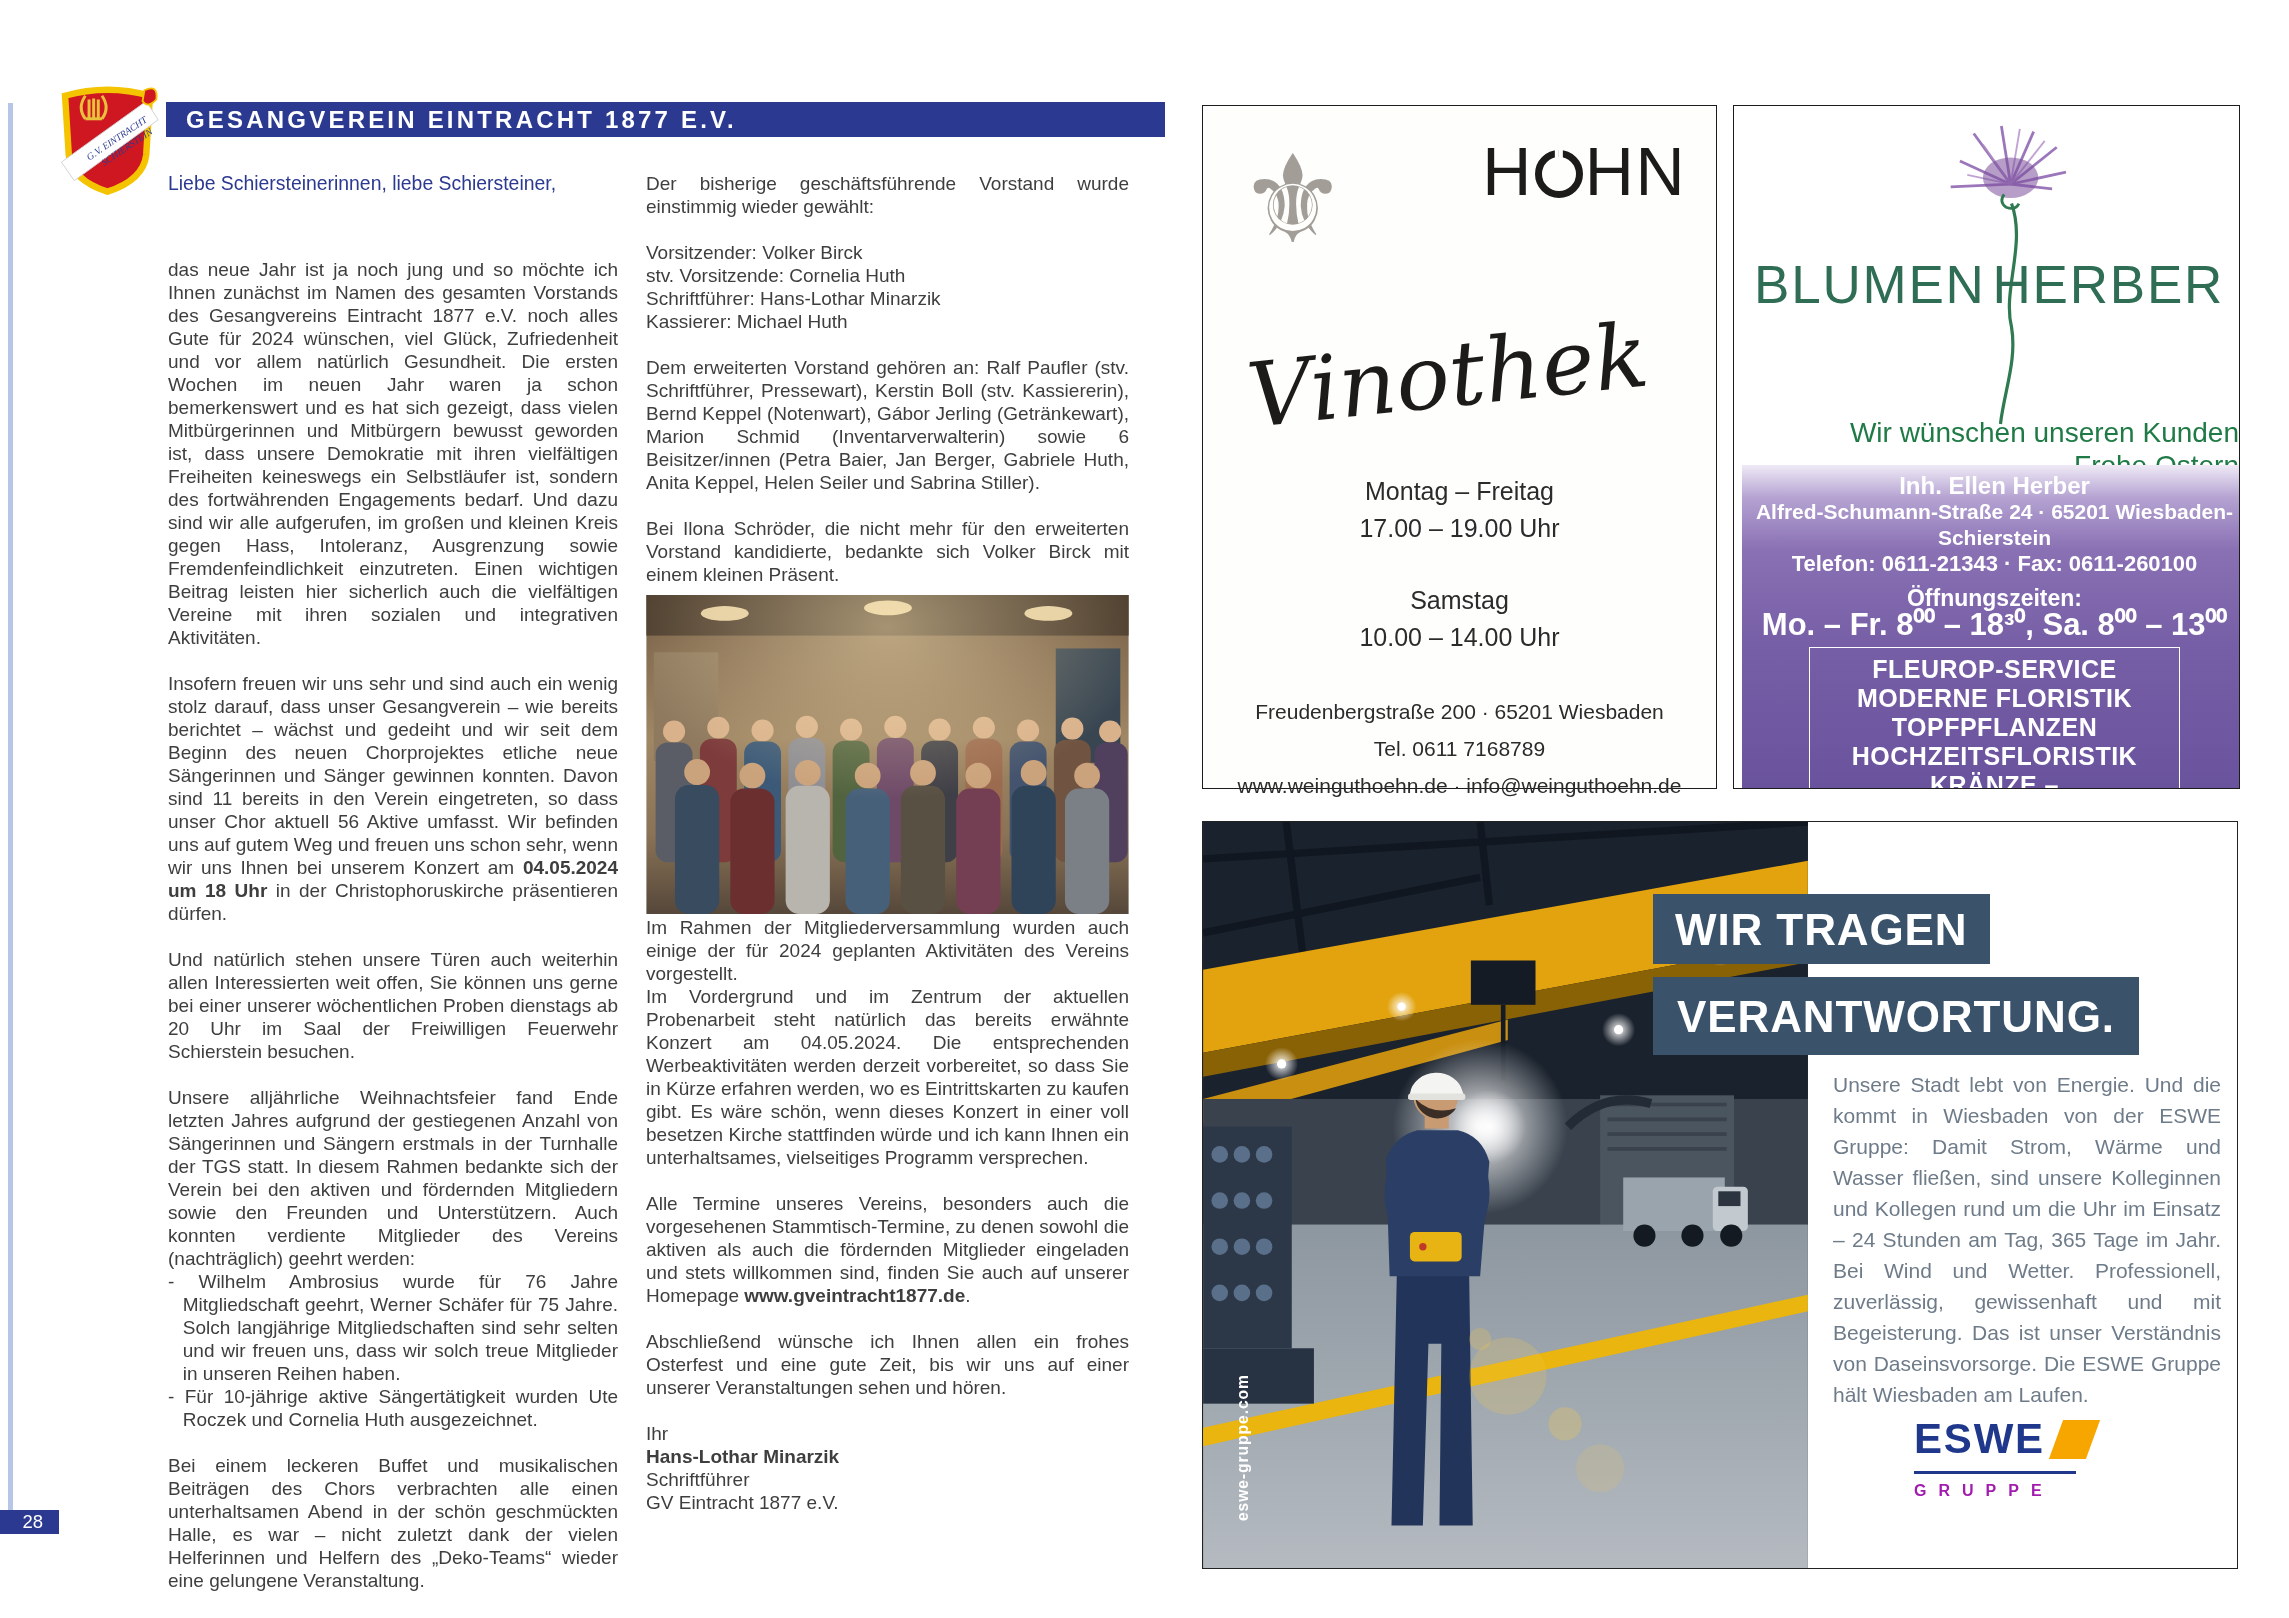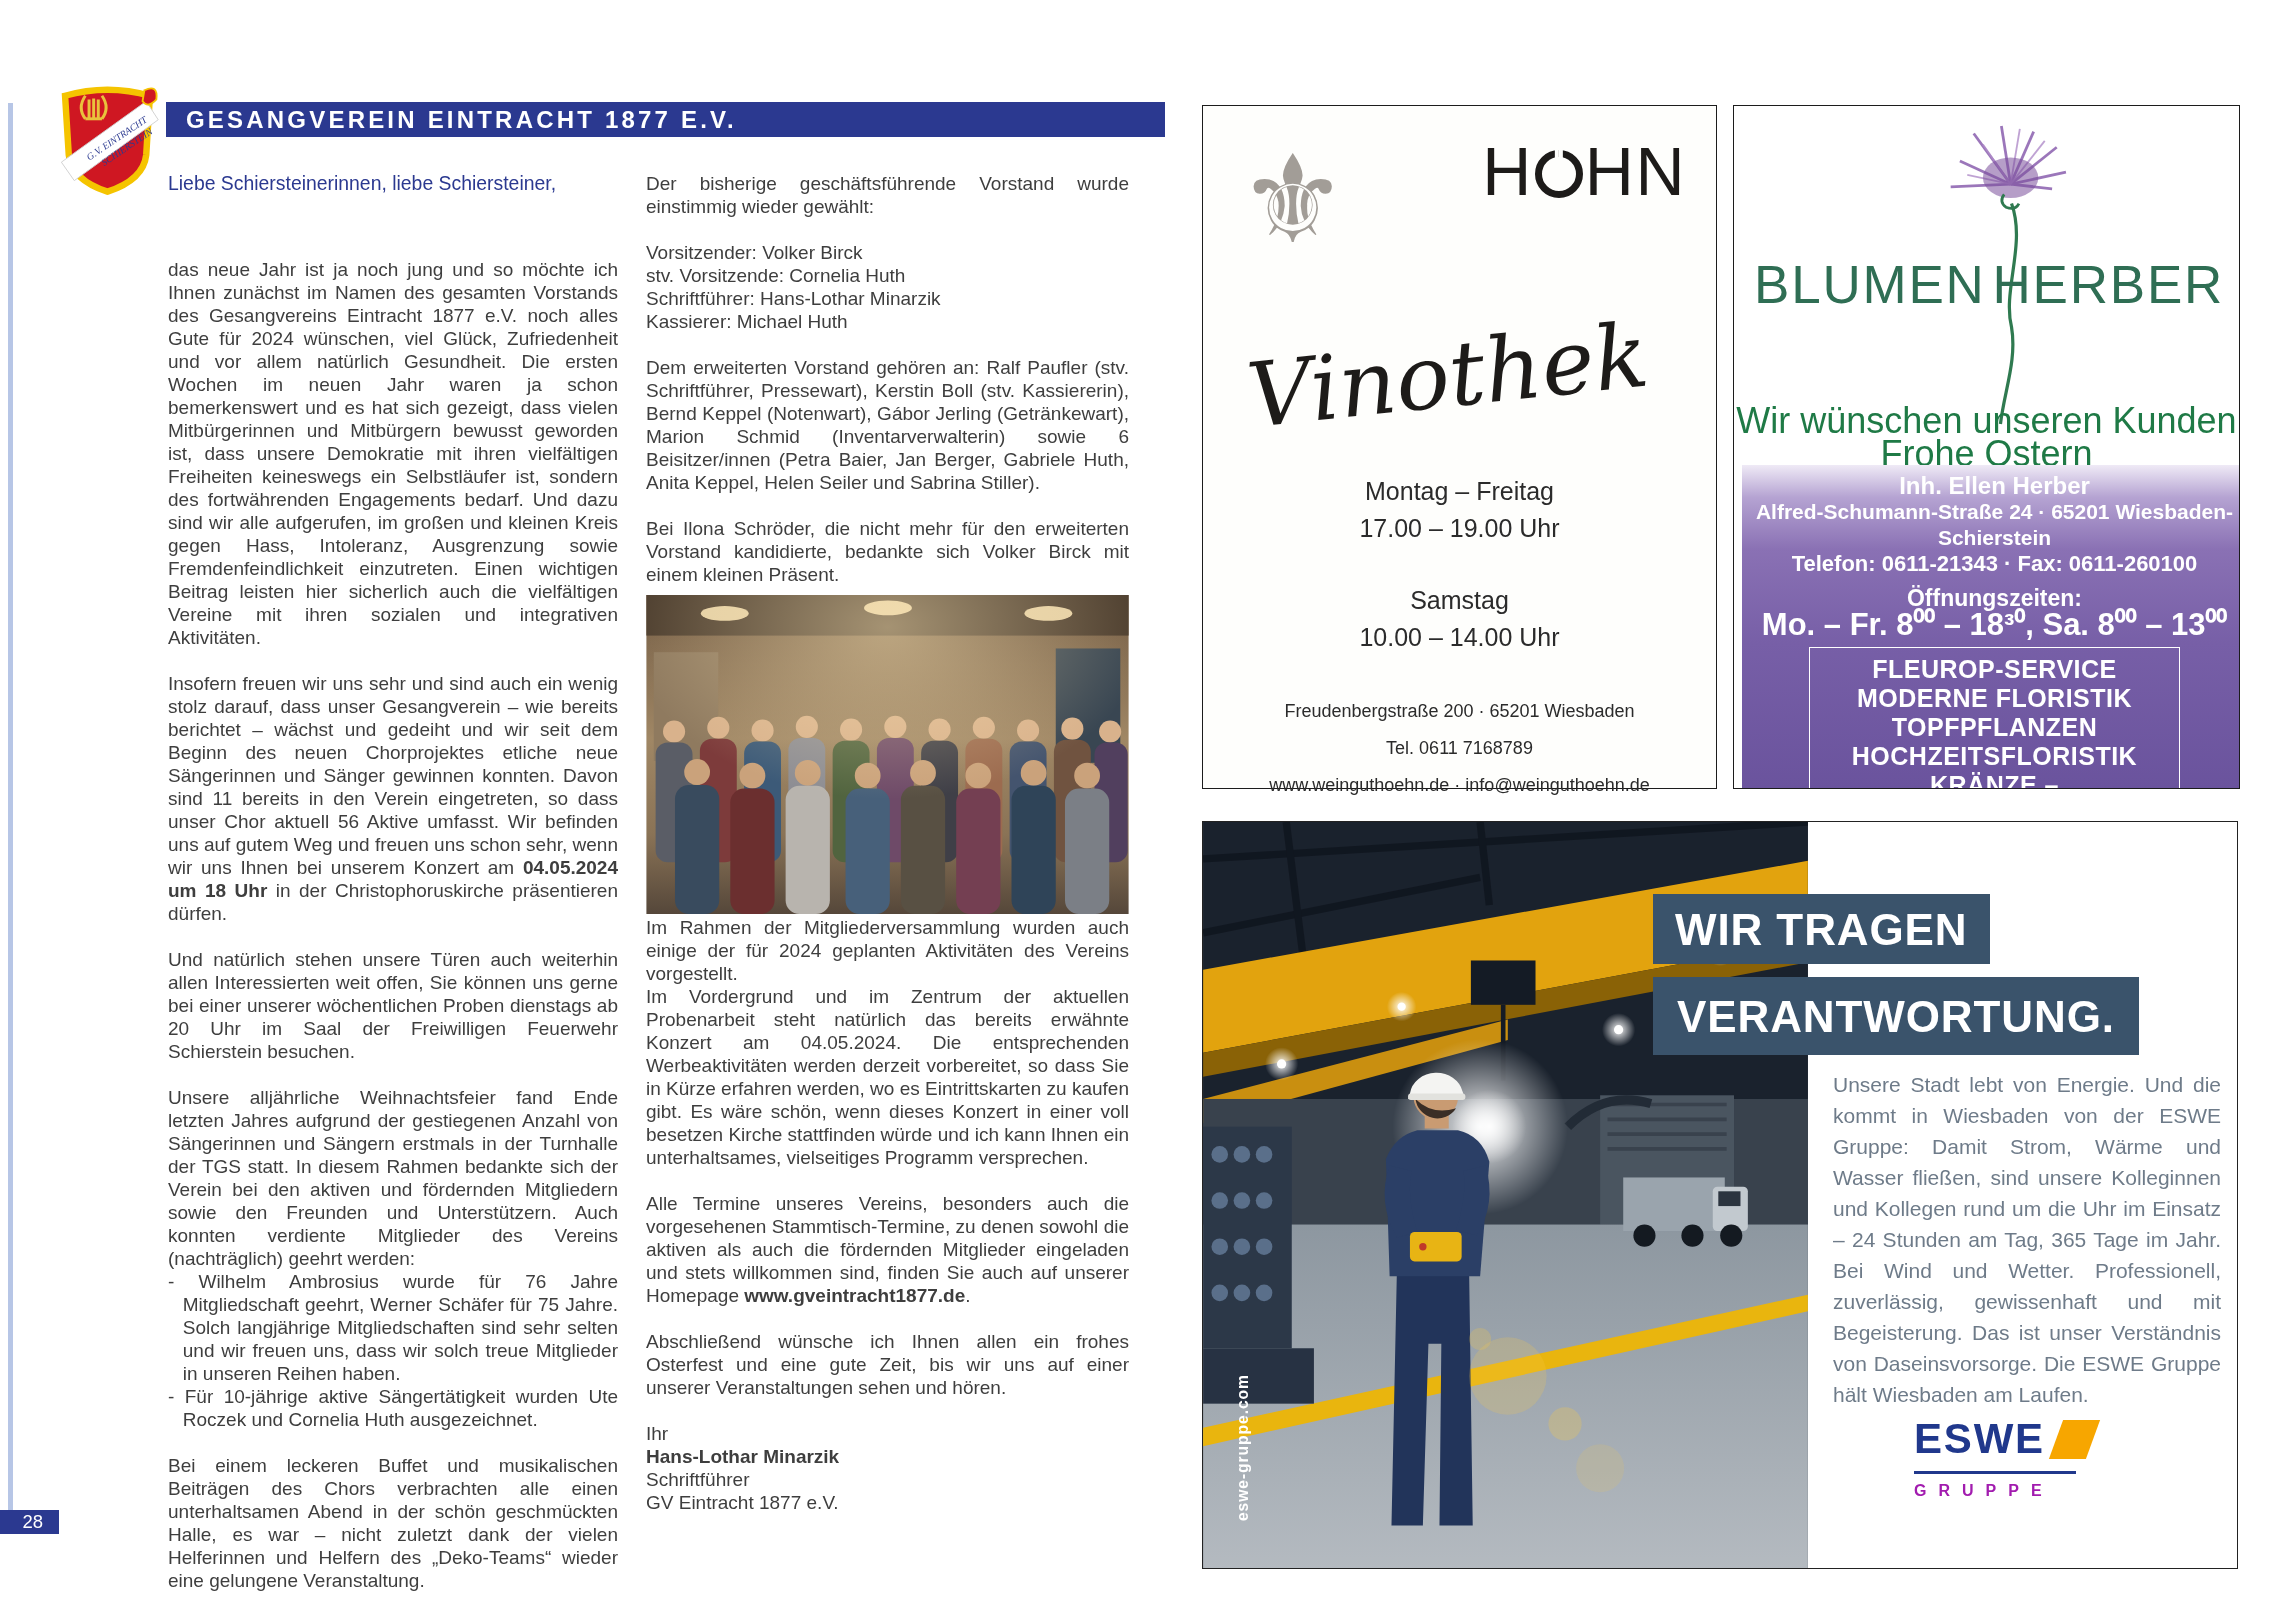--- a/index.html
+++ b/index.html
@@ -46,33 +46,33 @@
   .pwr .ring { position:absolute; inset:0; border:7.4px solid #1d1b19; border-radius:50%; }
   .pwr .bar { position:absolute; left:50%; transform:translateX(-50%); top:-13px; width:8.3px; height:33px;
               background:#1d1b19; border-left:4.6px solid #fefefc; border-right:4.6px solid #fefefc;
               background-clip:padding-box; }
   .wg-script { position:absolute; left:44px; top:218px; width:388px; text-align:center;
                font-family:"DejaVu Serif", serif; font-style:italic; font-size:89px; color:#1d1b19;
                transform:rotate(-6deg); }
   .wg-block { position:absolute; left:0; width:100%; text-align:center; color:#2b2b2b; }
   .wg-times1 { top:367px; font-size:25px; line-height:37px; }
   .wg-times2 { top:476px; font-size:25px; line-height:37px; }
-  .wg-addr   { top:587px; font-size:18px; line-height:37px; }
+  .wg-addr   { top:587px; font-size:21px; line-height:37px; }
   
   .ad-blumen {
     position:absolute; left:1733px; top:105px; width:507px; height:684px;
     background:#fff; border:0.9px solid #1c1c1c; overflow:hidden;
   }
   .bl-flower { position:absolute; left:189px; top:9.2px; width:166px; height:332px; }
   .bl-logo { position:absolute; left:0; top:148px; width:100%; color:#2f6e54; font-size:53px;
              letter-spacing:1.8px; }
   .bl-logo .l { position:absolute; left:20px; top:0; }
   .bl-logo .r { position:absolute; right:14.8px; top:0; }
-  .bl-wish { position:absolute; left:0; top:298px; width:100%; text-align:center;
-             color:#1f7a46; font-size:36px; line-height:33px; }
+  .bl-wish { position:absolute; left:0; top:310px; width:100%; text-align:right;
+             color:#1f7a46; font-size:28px; line-height:33px; }
   .bl-purple {
     position:absolute; left:8px; top:359px; width:100%; height:324px;
     background:linear-gradient(180deg,#efeaf6 0%,#b5a3d2 10%,#8a71b4 26%,#775fa7 55%,#6a539d 100%);
     color:#fff; font-weight:bold; text-align:center; padding-top:7.4px;
   }
   .bl-owner { font-size:24px; line-height:27px; }
   .bl-addr  { font-size:21px; line-height:26px; }
   .bl-tel   { font-size:22px; line-height:26px; }
   .bl-hours-label { font-size:23px; line-height:27px; margin-top:7.4px; }
   .bl-hours { font-size:31px; line-height:26px; }

